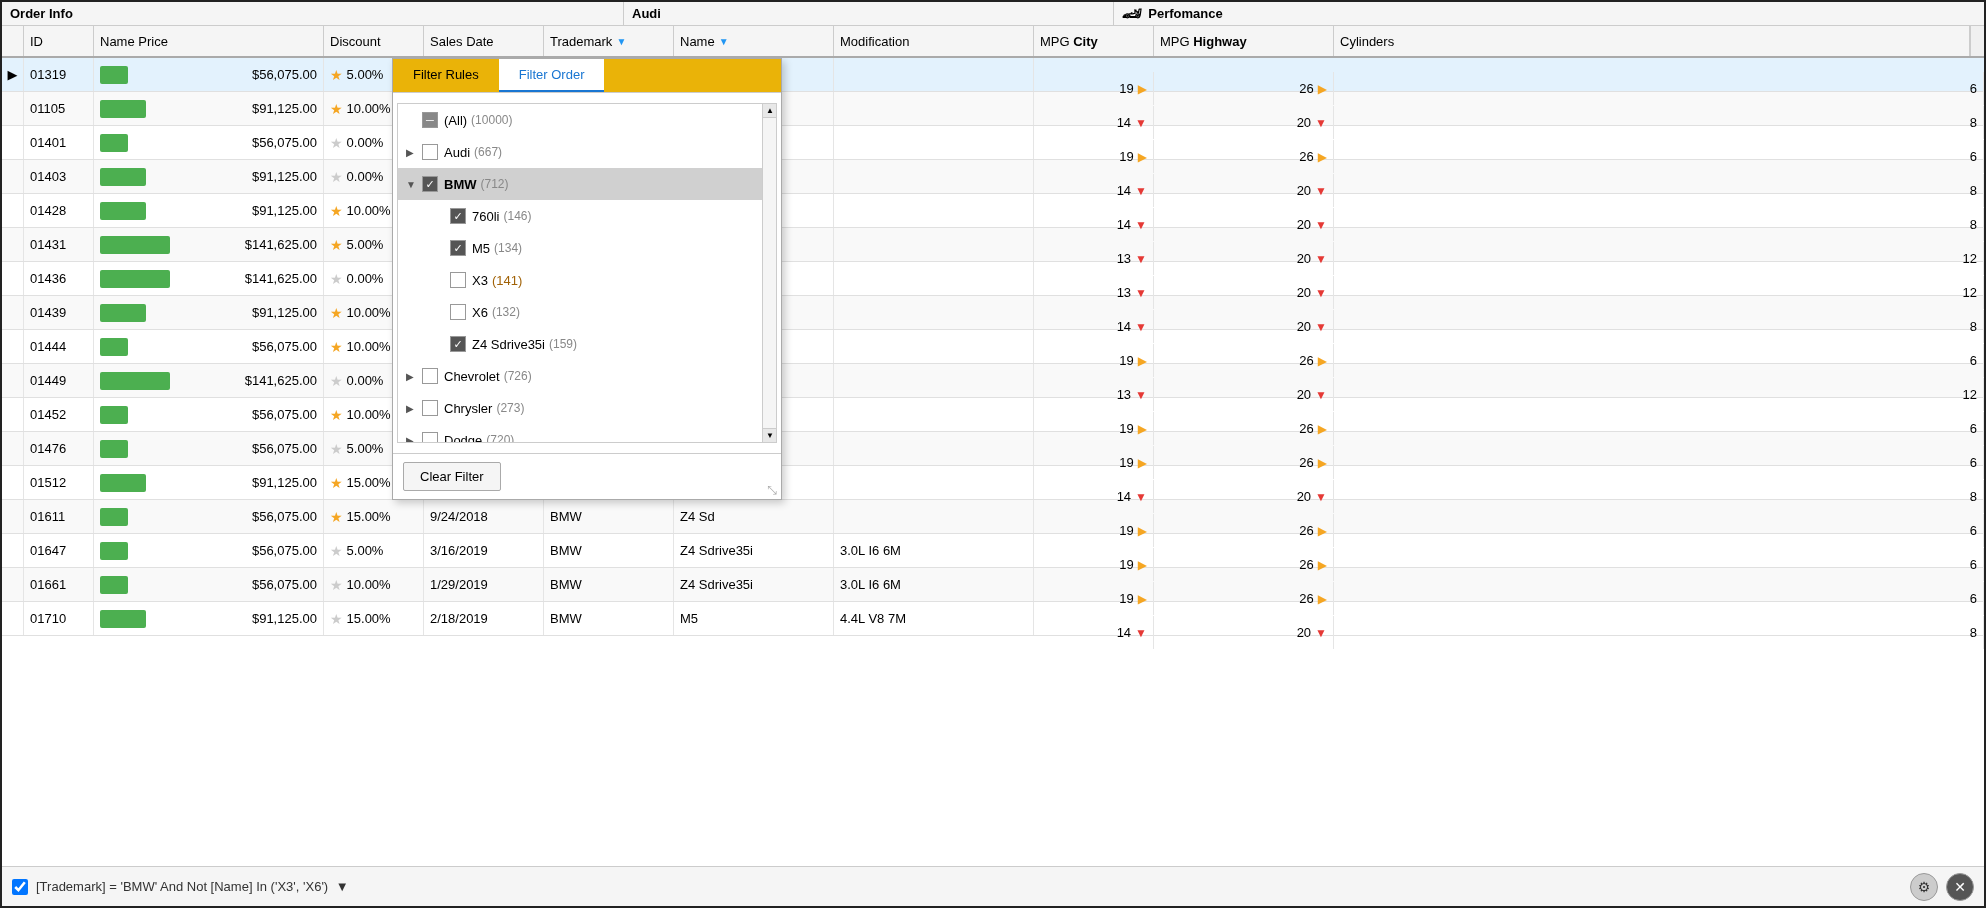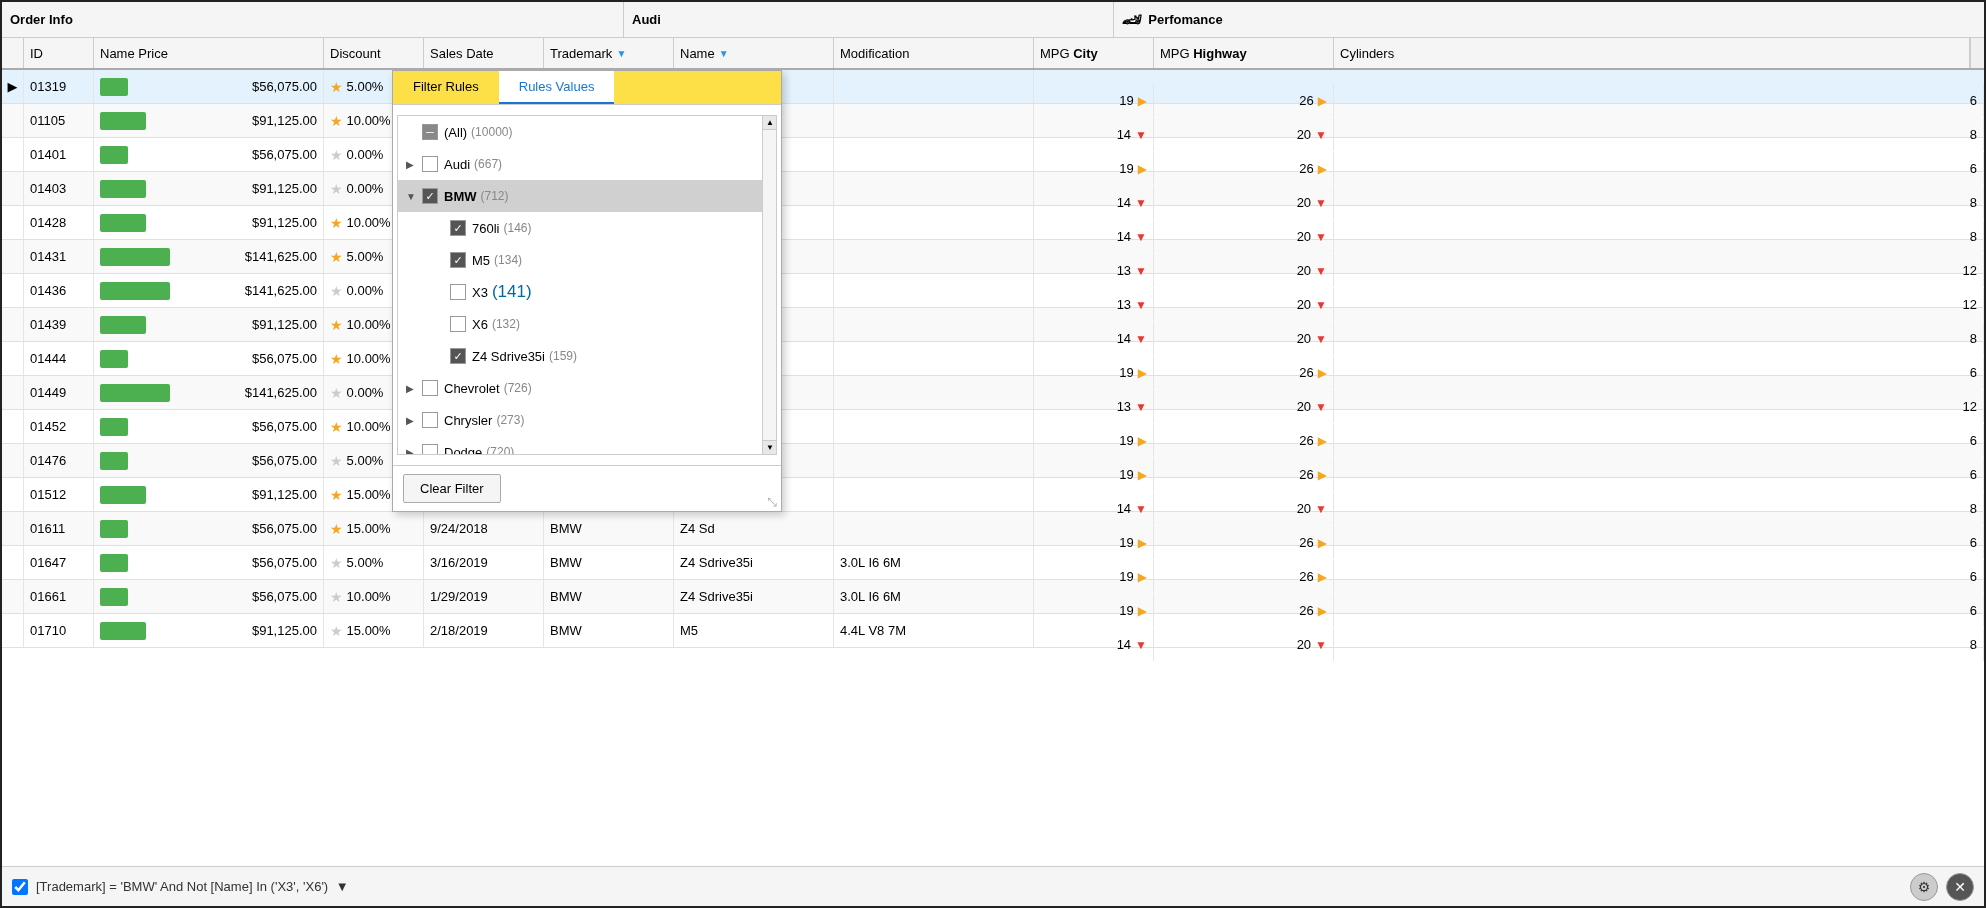--- a/index.html
+++ b/index.html
@@ -18,21 +18,21 @@
       display: flex;
       flex-direction: column;
       border: 2px solid #222;
     }
 
     
     .col-group-header {
       display: flex;
       border-bottom: 1px solid #ccc;
       background: #f5f5f5;
-      height: 36px;
+      height: 24px;
       align-items: center;
     }
 
     .col-group {
       display: flex;
       align-items: center;
       border-right: 1px solid #ccc;
       padding: 0 8px;
       font-weight: 600;
       font-size: 13px;
@@ -180,21 +180,21 @@
       width: 390px;
       background: #fff;
       border: 1px solid #aaa;
       box-shadow: 3px 3px 8px rgba(0,0,0,0.2);
       z-index: 100;
     }
 
     .filter-tabs {
       display: flex;
       border-bottom: 1px solid #ccc;
-      background: #fde047;
+      background: #eab308;
     }
 
     .filter-tab {
       padding: 8px 20px;
       cursor: pointer;
       font-size: 13px;
       border-bottom: 2px solid transparent;
     }
 
     .filter-tab.active {
@@ -744,21 +744,21 @@
             <span>20</span>
             <span style="color: rgb(229, 57, 53); font-size: 12px;">▼</span>
           </div>
           <div class="cell col-cylinders right" style="justify-content: flex-end;">8</div>
         </div>
       </div>
 
     <div class="filter-dropdown" style="top:0; left:390px;">
       <div class="filter-tabs">
         <div class="filter-tab">Filter Rules</div>
-        <div class="filter-tab active">Rules Values</div>
+        <div class="filter-tab active">Filter Order</div>
       </div>
 
       <div class="filter-body">
         <div class="filter-scroll-area" id="filter-items-container" style="position: relative; overflow-y: auto;">
             <div class="filter-item" style="padding-right: 18px;">
               <span class="filter-item-expand"></span>
               <div style="width: 16px; height: 16px; border: 1px solid rgb(153, 153, 153); margin-right: 6px; flex-shrink: 0; display: flex; align-items: center; justify-content: center; font-size: 11px; background: rgb(136, 136, 136); color: rgb(255, 255, 255);">─</div>
               <span>(All)</span>
               <span style="font-size: 12px; color: rgb(136, 136, 136); margin-left: 4px;">(10000)</span>
             </div>
@@ -783,21 +783,21 @@
             <div class="filter-item" style="padding-right: 18px; padding-left: 36px;">
               <span class="filter-item-expand"></span>
               <div style="width: 16px; height: 16px; border: 1px solid rgb(153, 153, 153); margin-right: 6px; flex-shrink: 0; display: flex; align-items: center; justify-content: center; font-size: 11px; background: rgb(85, 85, 85); color: rgb(255, 255, 255);">✓</div>
               <span>M5</span>
               <span style="font-size: 12px; color: rgb(136, 136, 136); margin-left: 4px;">(134)</span>
             </div>
             <div class="filter-item" style="padding-right: 18px; padding-left: 36px;">
               <span class="filter-item-expand"></span>
               <div style="width: 16px; height: 16px; border: 1px solid rgb(153, 153, 153); margin-right: 6px; flex-shrink: 0; display: flex; align-items: center; justify-content: center; font-size: 11px; background: rgb(255, 255, 255);"></div>
               <span>X3</span>
-              <span style="font-size: 17px; color: #0369a1; margin-left: 4px;">(141)</span>
+              <span style="font-size: 13px; color: #a16207; margin-left: 4px;">(141)</span>
             </div>
             <div class="filter-item" style="padding-right: 18px; padding-left: 36px;">
               <span class="filter-item-expand"></span>
               <div style="width: 16px; height: 16px; border: 1px solid rgb(153, 153, 153); margin-right: 6px; flex-shrink: 0; display: flex; align-items: center; justify-content: center; font-size: 11px; background: rgb(255, 255, 255);"></div>
               <span>X6</span>
               <span style="font-size: 12px; color: rgb(136, 136, 136); margin-left: 4px;">(132)</span>
             </div>
             <div class="filter-item" style="padding-right: 18px; padding-left: 36px;">
               <span class="filter-item-expand"></span>
               <div style="width: 16px; height: 16px; border: 1px solid rgb(153, 153, 153); margin-right: 6px; flex-shrink: 0; display: flex; align-items: center; justify-content: center; font-size: 11px; background: rgb(85, 85, 85); color: rgb(255, 255, 255);">✓</div>

